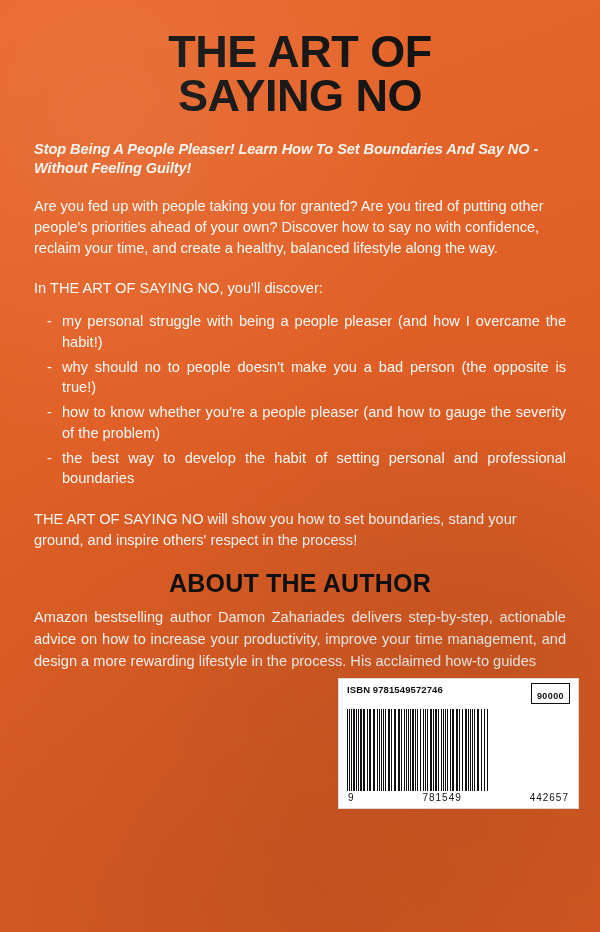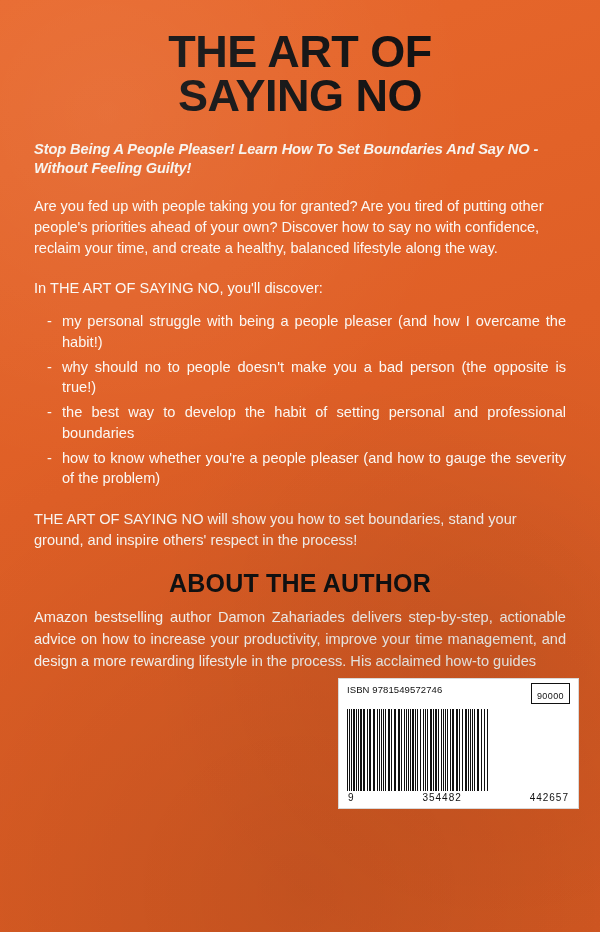--- a/index.html
+++ b/index.html
@@ -126,20 +126,21 @@
     width: 241px;
     height: 131px;
     background: #ffffff;
     border: 1px solid #d9d9d9;
     padding: 5px 8px 4px 8px;
   }
   .isbn-row {
     display: flex;
     justify-content: space-between;
     align-items: flex-start;
+    font-weight: bold;
   }
   .isbn-text {
     font-family: "Liberation Sans", sans-serif;
     font-size: 9.5px;
     color: #111;
     letter-spacing: 0.1px;
   }
   .price-box {
     border: 1px solid #111;
     font-size: 9px;
@@ -180,22 +181,22 @@
 
   <p class="subtitle">Stop Being A People Pleaser! Learn How To Set Boundaries And Say NO - Without Feeling Guilty!</p>
 
   <p class="para">Are you fed up with people taking you for granted? Are you tired of putting other people's priorities ahead of your own? Discover how to say no with confidence, reclaim your time, and create a healthy, balanced lifestyle along the way.</p>
 
   <p class="lead-in">In THE ART OF SAYING NO, you'll discover:</p>
 
   <ul class="bullets">
     <li>my personal struggle with being a people pleaser (and how I overcame the habit!)</li>
     <li>why should no to people doesn't make you a bad person (the opposite is true!)</li>
+    <li>how to know whether you're a people pleaser (and how to gauge the severity of the problem)</li>
     <li>the best way to develop the habit of setting personal and professional boundaries</li>
-    <li>how to know whether you're a people pleaser (and how to gauge the severity of the problem)</li>
   </ul>
 
   <p class="closing">THE ART OF SAYING NO will show you how to set boundaries, stand your ground, and inspire others' respect in the process!</p>
 
   <h2 class="about-heading">ABOUT THE AUTHOR</h2>
 
   <p class="author-para">Amazon bestselling author Damon Zahariades delivers step-by-step, actionable advice on how to increase your productivity, improve your time management, and design a more rewarding lifestyle in the process. His acclaimed how-to guides</p>
 
   <div class="bottom-wrap">
 
@@ -309,19 +310,19 @@
           <span class="w" style="width: 2px;"></span>
           <span style="width: 1px;"></span>
           <span class="w" style="width: 2px;"></span>
           <span style="width: 1px;"></span>
           <span class="w" style="width: 2px;"></span>
           <span style="width: 1px;"></span>
           <span class="w" style="width: 1px;"></span>
         </div>
       <div class="digits">
         <span>9</span>
-        <span>354482</span>
+        <span>781549</span>
         <span>442657</span>
       </div>
     </div>
   </div>
 
 </div>
 
 </body></html>

